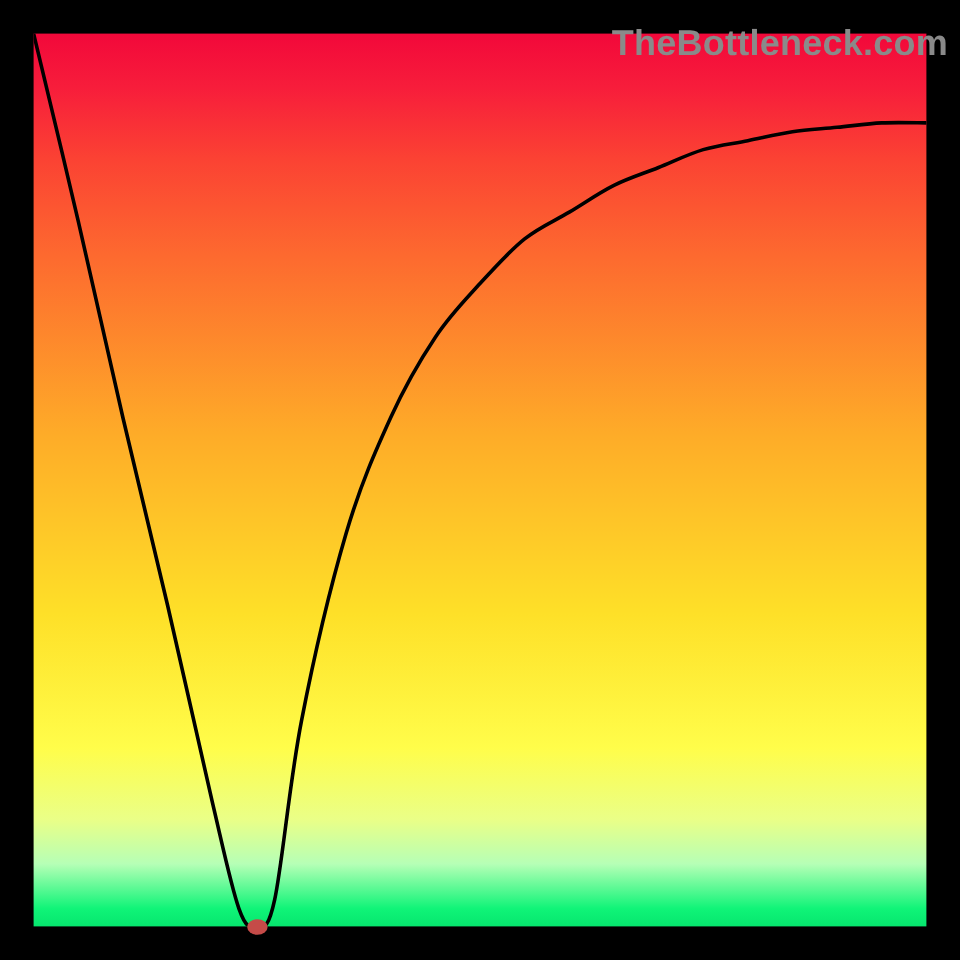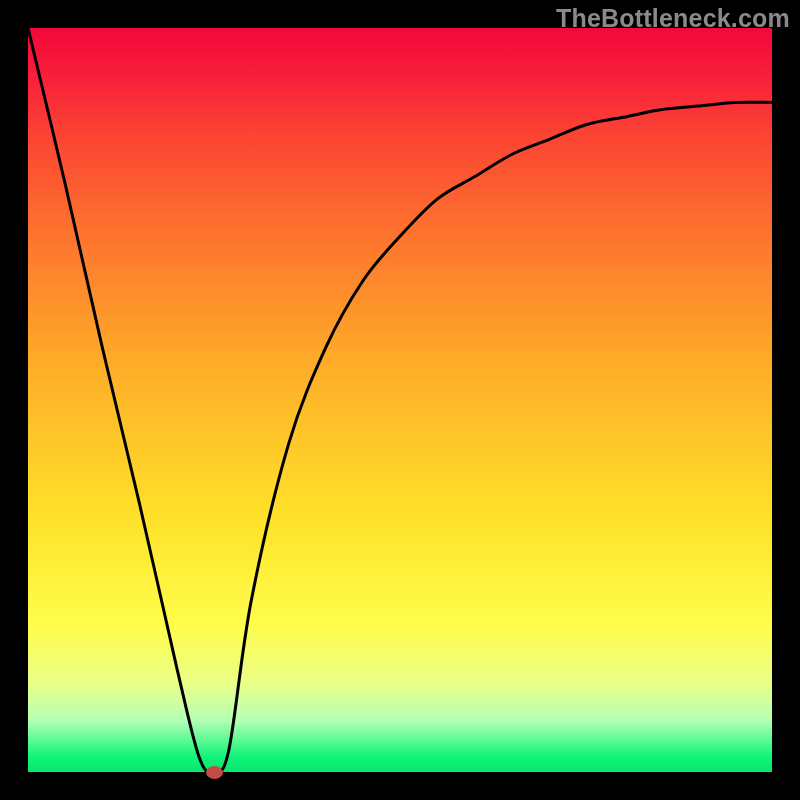--- a/index.html
+++ b/index.html
@@ -33,24 +33,24 @@
       #fee028 65%,
       #fffd4a 80%,
       #eaff87 88%,
       #b6ffb6 93%,
       #10f478 98%,
       #06e66e 100%
     );
   }
   .watermark {
     position: absolute;
-    top: 4px;
+    top: 20px;
     right: 10px;
     font-family: Arial, Helvetica, sans-serif;
-    font-size: 25px;
+    font-size: 30px;
     font-weight: 600;
     color: #8a8a8a;
     letter-spacing: 0.2px;
   }
   svg.curve {
     position: absolute;
     top: 0;
     left: 0;
   }
   .marker {

